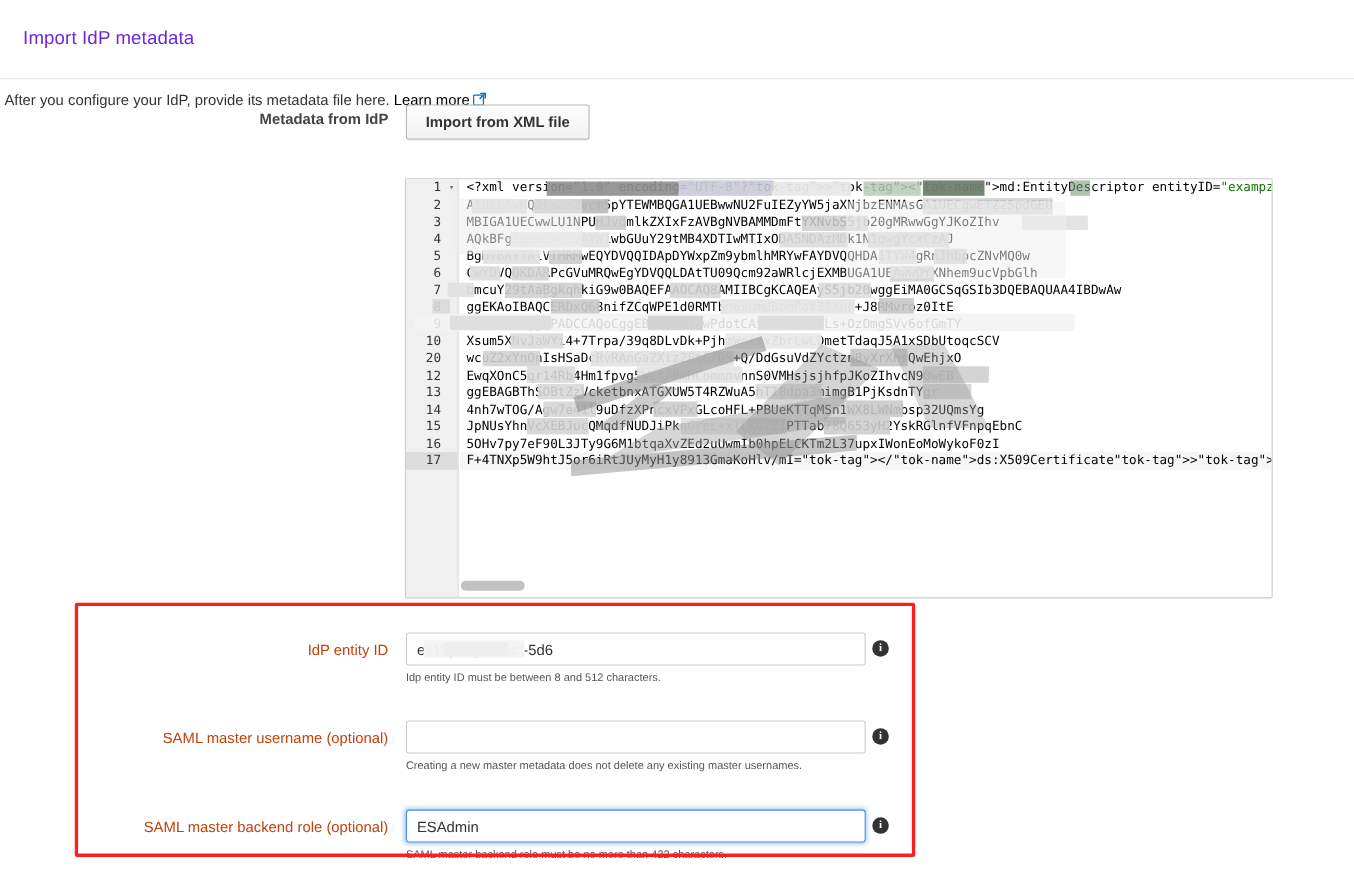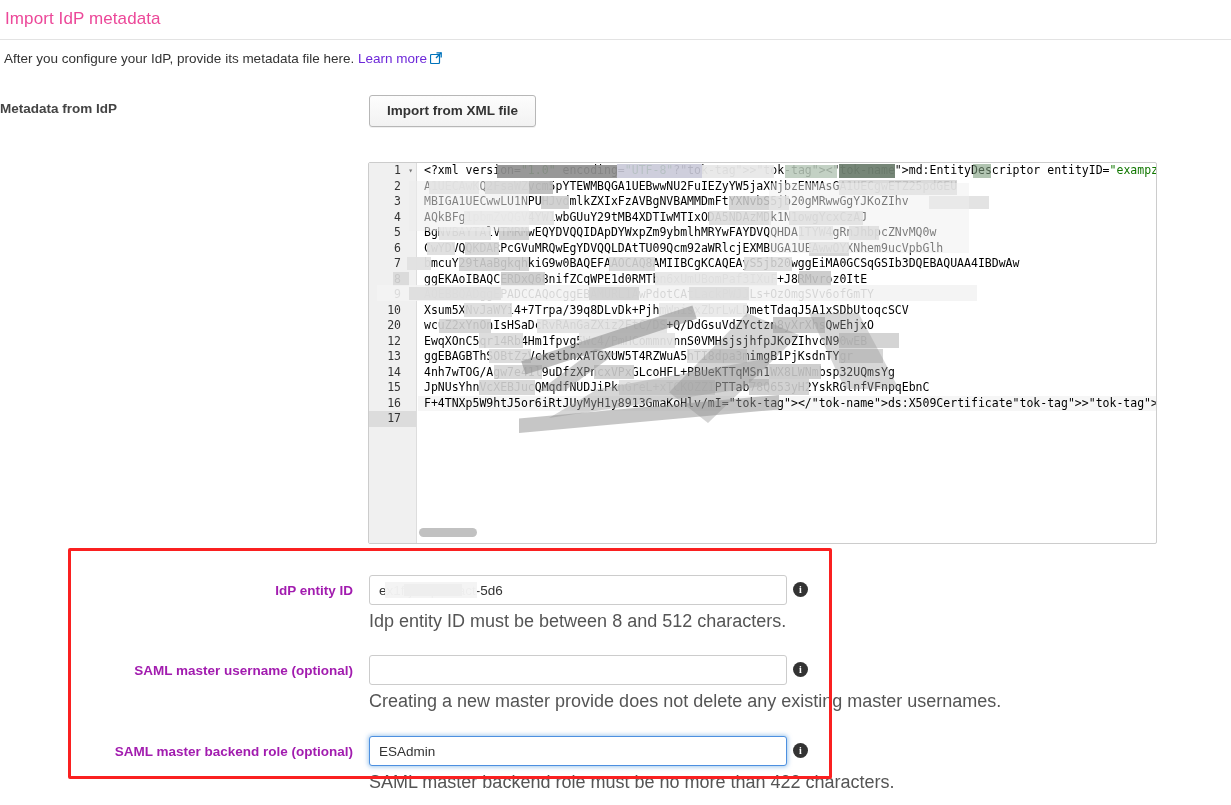--- a/index.html
+++ b/index.html
@@ -12,59 +12,59 @@
     overflow: hidden;
   }
 
   
   .page-header {
     position: absolute;
     left: 0; top: 0; width: 1231px;
   }
   .page-title {
     font-size: 17px;
-    color: #ec4899;
+    color: #6d28d9;
     font-weight: normal;
-    margin: 0;
+    margin: 16px;
     padding: 9px 4px 10px 5px;
     letter-spacing: 0.1px;
   }
   .title-rule {
     height: 1px;
     background: #e3e3e3;
     width: 1231px;
   }
   .subtitle {
     font-size: 13.5px;
     color: #333333;
     padding: 10px 0 0 4px;
     line-height: 18px;
   }
   .learn-more {
-    color: #6d28d9;
+    color: #000000;
     text-decoration: none;
     cursor: pointer;
   }
   .ext-icon {
     display: inline-block;
     vertical-align: -1px;
     margin-left: 3px;
   }
 
   
   .meta-row {
     position: absolute;
     left: 0; top: 95px;
     width: 1231px;
   }
   .meta-label {
     position: absolute;
     left: 0; top: 6px;
     width: 353px;
-    text-align: left;
+    text-align: right;
     font-size: 13.5px;
     font-weight: bold;
     color: #444444;
   }
   .xml-button {
     position: absolute;
     left: 369px; top: 0;
     padding: 7px 17px 8px 17px;
     font-size: 13.5px;
     font-weight: bold;
@@ -171,22 +171,22 @@
   .field {
     position: absolute;
     left: 0; width: 1231px;
   }
   .field-label {
     position: absolute;
     left: 0; top: 8px;
     width: 353px;
     text-align: right;
     font-size: 13.5px;
-    font-weight: bold;
-    color: #a21caf;
+    font-weight: normal;
+    color: #c2410c;
   }
   .field-input {
     position: absolute;
     left: 369px; top: 0;
     width: 418px; height: 30px;
     border: 1px solid #cccccc;
     border-radius: 3px;
     background: #ffffff;
     font-size: 13.5px;
     color: #333333;
@@ -208,21 +208,21 @@
     font-size: 10px;
     font-weight: bold;
     line-height: 15px;
     text-align: center;
     font-family: "Liberation Serif", serif;
     cursor: pointer;
   }
   .field-help {
     position: absolute;
     left: 369px; top: 36px;
-    font-size: 18px;
+    font-size: 10px;
     color: #555555;
   }
   .value-mask {
     position: absolute;
     pointer-events: none;
   }
 </style>
 </head>
 <body>
 
@@ -274,20 +274,21 @@
       <div class="code-line">CwYDVQQKDARPcGVuMRQwEgYDVQQLDAtTU09Qcm92aWRlcjEXMBUGA1UEAwwOYXNhem9ucVpbGlh</div>
       <div class="code-line">bmcuY29tAaBgkqhkiG9w0BAQEFAAOCAQ8AMIIBCgKCAQEAyS5jb20wggEiMA0GCSqGSIb3DQEBAQUAA4IBDwAw</div>
       <div class="code-line">ggEKAoIBAQCERDxQ68nifZCqWPE1d0RMTbn6xUmUBomPaf3IXuF+J8RMvroz0ItE</div>
       <div class="code-line">AQEBBQADggEPADCCAQoCggEBAMURL1AwPdotCAtLackPWJJLs+OzOmgSVv6ofGmTY</div>
       <div class="code-line">Xsum5XNvJaWYi4+7Trpa/39q8DLvDk+PjhmWnisxZbrLwLDmetTdaqJ5A1xSDbUtoqcSCV</div>
       <div class="code-line">wcuZ2xYnOnIsHSaDcRvRAnGaZXiz2FtC/DS+Q/DdGsuVdZYctzn8yXrXhsQwEhjxO</div>
       <div class="code-line">EwqXOnC5qr14Rb4Hm1fpvg5Wc4/PmHCommnvnnS0VMHsjsjhfpJKoZIhvcN90wEB</div>
       <div class="code-line">ggEBAGBThSOBtZzVcketbnxATGXUW5T4RZWuA5hTI8dpa3mimgB1PjKsdnTYgr</div>
       <div class="code-line">4nh7wTOG/Agw7e41l9uDfzXPncxVPxGLcoHFL+PBUeKTTqMSn1WX8LWNmbsp32UQmsYg</div>
       <div class="code-line">JpNUsYhnVcXEBJucQMqdfNUDJiPknGreL+xTCKOZZIPTTab78Q653yH2YskRGlnfVFnpqEbnC</div>
+      <div class="code-line">5OHv7py7eF90L3JTy9G6M1btqaXvZEd2uUwmIb0hpELCKTm2L37upxIWonEoMoWykoF0zI</div>
       <div class="code-line active">F+4TNXp5W9htJ5or6iRtJUyMyH1y8913GmaKoHlv/mI=<span class="&lt;span">"tok-tag"</span>&gt;&lt;/<span class="&lt;span">"tok-name"</span>&gt;ds:X509Certificate<span class="&lt;span">"tok-tag"</span>&gt;&gt;<span class="&lt;span">"tok-tag"</span>&gt;&lt;/&gt;ds:X509Data&gt;&gt;&gt;&lt;/&gt;ds:KeyInfo&gt;&gt;&gt;&lt;/&gt;md:KeyDe</div>
     </div>
 
   <div>
     <div class="redact" style="left:128px;top:2px;width:120px;height:13px;background:#8f8f8f;opacity:.92;"></div>
     <div class="redact" style="left:248px;top:1px;width:85px;height:14px;background:#c9c9d8;opacity:.9;"></div>
     <div class="redact" style="left:333px;top:2px;width:72px;height:13px;background:#e8e8e8;opacity:.95;"></div>
     <div class="redact" style="left:416px;top:2px;width:52px;height:13px;background:#b8c9ba;opacity:.85;"></div>
     <div class="redact" style="left:470px;top:1px;width:56px;height:14px;background:#6f7f70;opacity:.95;"></div>
     <div class="redact" style="left:604px;top:1px;width:18px;height:14px;background:#7d9c7d;opacity:.6;"></div>
@@ -372,21 +373,21 @@
       <input type="text" class="field-input" value="ex1f-jzhq-redact-5d6" style="">
       <div class="value-mask" style="left: 385px; top: 7px; width: 92px; height: 16px; background: rgb(244, 244, 244); opacity: 0.97;"></div>
       <div class="value-mask" style="left: 404px; top: 9px; width: 58px; height: 12px; background: rgb(237, 237, 237); opacity: 0.9;"></div>
       <div class="info-icon">i</div>
       <div class="field-help">Idp entity ID must be between 8 and 512 characters.</div>
     </div>
     <div class="field" style="top: 655px;">
       <div class="field-label">SAML master username (optional)</div>
       <input type="text" class="field-input" style="">
       <div class="info-icon">i</div>
-      <div class="field-help">Creating a new master provide does not delete any existing master usernames.</div>
+      <div class="field-help">Creating a new master metadata does not delete any existing master usernames.</div>
     </div>
     <div class="field" style="top: 736px;">
       <div class="field-label">SAML master backend role (optional)</div>
       <input type="text" class="field-input focused" value="ESAdmin" style="">
       <div class="info-icon">i</div>
       <div class="field-help">SAML master backend role must be no more than 422 characters.</div>
     </div>
   </div>
 
 <div class="red-box"></div>

